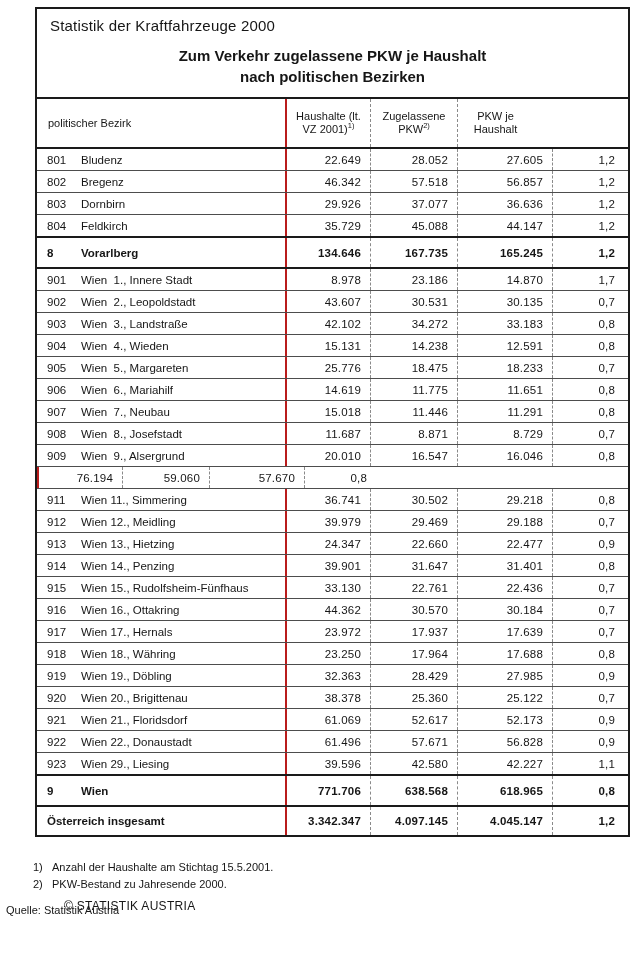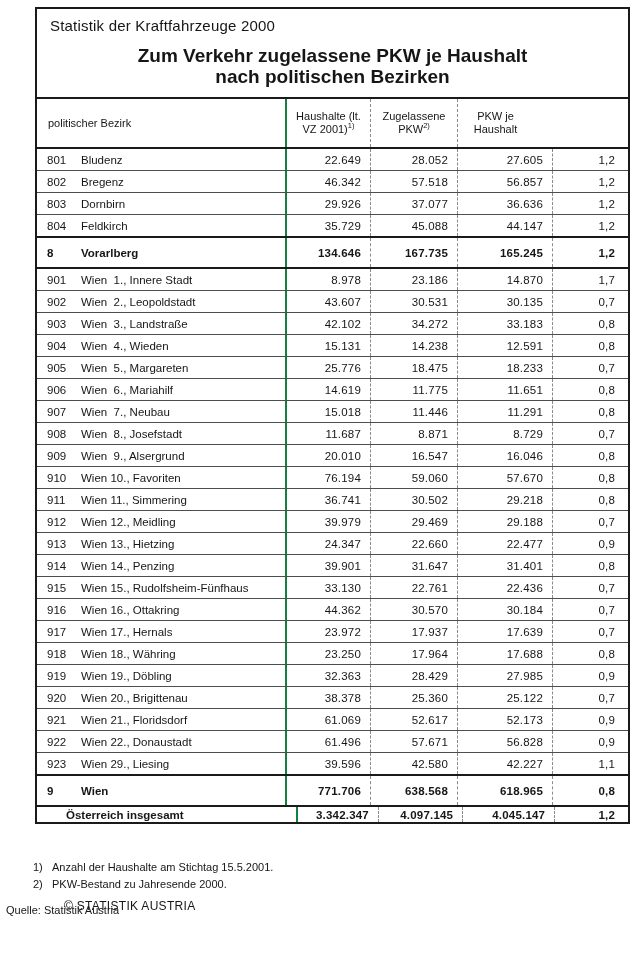--- a/index.html
+++ b/index.html
@@ -9,42 +9,42 @@
     -webkit-font-smoothing:antialiased;
   }
   .sheet{
     position:absolute;left:35px;top:7px;width:595px;
     border:2px solid #1a1a1a;box-sizing:border-box;background:#fff;
   }
   
   .titlebox{height:88px;position:relative;}
   .header-label{position:absolute;top:8px;left:13px;font-size:15px;letter-spacing:.2px;}
   .title{position:absolute;top:36px;left:0;right:0;text-align:center;
-    font-weight:bold;font-size:19px;line-height:21px;}
+    font-weight:bold;font-size:15px;line-height:21px;}
   
   .thead{display:flex;border-top:2px solid #1a1a1a;border-bottom:2px solid #1a1a1a;
     height:52px;font-size:11px;box-sizing:border-box;}
   .cell{box-sizing:border-box;display:flex;align-items:center;}
   .hcell{justify-content:center;text-align:center;white-space:pre-line;line-height:13px;}
   .c1{width:248px;}
-  .c2{width:85px;border-left:2px solid #15803d;}
+  .c2{width:85px;border-left:2px solid #b91c1c;}
   .c3{width:87px;border-left:1px dashed #8a8a8a;}
   .c4{width:95px;border-left:1px dashed #8a8a8a;}
   .c5{width:76px;border-left:1px dashed #8a8a8a;}
   .hcell.c1{justify-content:flex-start;text-align:left;padding-left:11px;}
   sup{font-size:7.5px;vertical-align:super;line-height:0;}
   .row{display:flex;height:21px;border-bottom:1px solid #4d4d4d;font-size:11.5px;box-sizing:content-box;}
   .row .c1{padding-left:10px;}
   .code{width:34px;flex:0 0 34px;}
   .name{white-space:pre;}
   .c-num{justify-content:flex-end;padding-right:9px;letter-spacing:.2px;}
   .c-num.c5{padding-right:13px;}
   .row-total{height:29px;border-top:2px solid #1a1a1a;border-bottom:2px solid #1a1a1a;
     margin-top:-1px;font-weight:bold;}
-  .row-grand{height:15px;border-top:none;border-bottom:none;font-weight:bold;margin-left:19px;}
+  .row-grand{height:28px;border-top:none;border-bottom:none;font-weight:bold;}
   
   .fn{position:absolute;left:33px;font-size:11px;display:flex;}
   .fn .marker{width:19px;flex:0 0 19px;}
   .fn1{top:861px;}
   .fn2{top:878px;}
   .copyright{position:absolute;left:40px;top:899px;font-size:12px;letter-spacing:.3px;margin-left:24px;}
   .source{position:absolute;left:6px;top:904px;font-size:11px;}
 </style>
 </head>
 <body>
@@ -206,24 +206,20 @@
     <div class="cell c1">
       <span class="code">909</span>
           <span class="name">Wien  9., Alsergrund</span>
     </div>
     <div class="cell c-num c2">20.010</div>
     <div class="cell c-num c3">16.547</div>
     <div class="cell c-num c4">16.046</div>
     <div class="cell c-num c5">0,8</div>
   </div>
       <div class="row">
-    <div class="cell c1">
-      <span class="code">910</span>
-          <span class="name">Wien 10., Favoriten</span>
-    </div>
     <div class="cell c-num c2">76.194</div>
     <div class="cell c-num c3">59.060</div>
     <div class="cell c-num c4">57.670</div>
     <div class="cell c-num c5">0,8</div>
   </div>
       <div class="row">
     <div class="cell c1">
       <span class="code">911</span>
           <span class="name">Wien 11., Simmering</span>
     </div>

